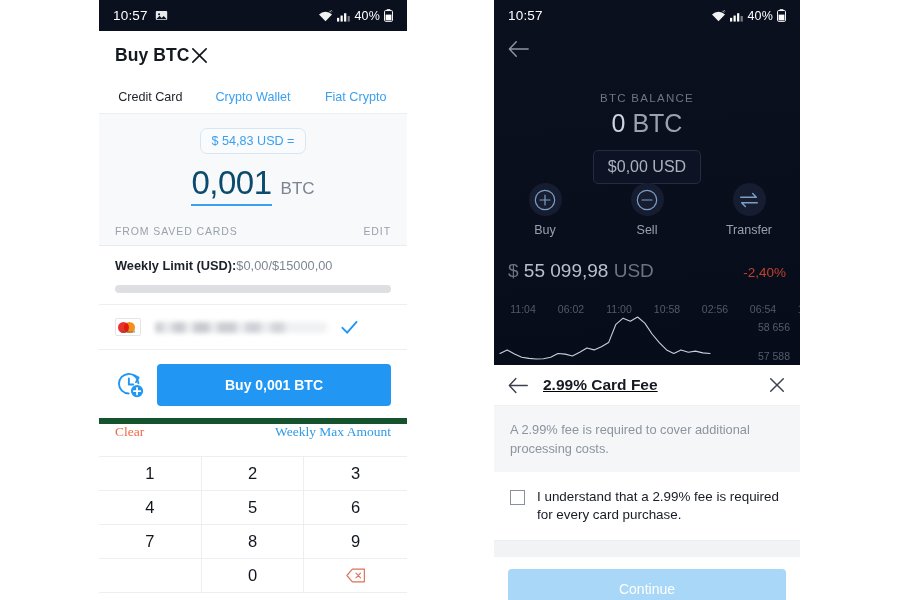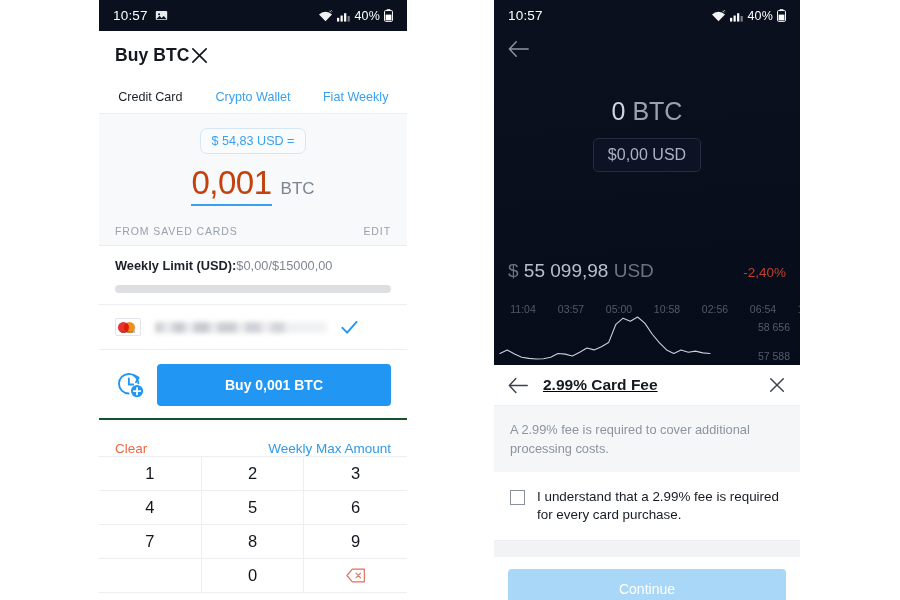--- a/index.html
+++ b/index.html
@@ -48,21 +48,21 @@
   .usd-pill {
     margin:0 auto; width:max-content;
     border:1px solid #d7e6f4; border-radius:7px;
     padding:5px 11px; font-size:12.6px; color:#3aa0ef; background:#f9fbfd;
   }
   .btc-row {
     display:flex; align-items:baseline; justify-content:center;
     margin-top:12px; gap:9px;
   }
   .btc-num {
-    font-size:33px; font-weight:400; color:#c2410c; letter-spacing:-.5px;
+    font-size:33px; font-weight:400; color:#0c4a6e; letter-spacing:-.5px;
     border-bottom:2.5px solid #3aa0ef; padding-bottom:3px; line-height:1.05;
   }
   .btc-unit { font-size:17px; color:#7b8491; }
   .card-meta {
     position:absolute; left:16px; right:16px; bottom:8px;
     display:flex; justify-content:space-between;
     font-size:10.5px; color:#9aa1ab; letter-spacing:.9px;
   }
 
   .limit { padding:12px 16px 0; }
@@ -96,23 +96,23 @@
 
   .buyrow { display:flex; align-items:center; gap:12px; padding:14px 16px 12px; }
   .recur { flex:0 0 auto; line-height:0; cursor:pointer; }
   .buybtn {
     flex:1; height:42px; border-radius:4px; border:none; cursor:pointer;
     background:#2196f3; color:#fff; font-size:14px; font-weight:700;
     font-family:"Liberation Sans", sans-serif;
   }
 
   .actionrow {
-    display:flex; align-items:flex-end; justify-content:space-between;
+    display:flex; align-items:flex-start; justify-content:space-between;
     padding:0 16px; height:39px;
-    border-top:2px solid #14532d; border-bottom:1px solid #eceef1;
+    border-top:6px solid #14532d; border-bottom:1px solid #eceef1;font-family:Liberation Serif, serif;
   }
   .clear { font-size:13.5px; color:#ef6945; cursor:pointer; }
   .wmax  { font-size:13.5px; color:#2f9ae8; cursor:pointer; }
 
   .keypad { display:grid; grid-template-columns:repeat(3,1fr); }
   .key {
     height:34px; display:flex; align-items:center; justify-content:center;
     font-size:16.5px; color:#12161d; cursor:pointer;
     border-right:1px solid #eceef1; border-bottom:1px solid #eceef1;
   }
@@ -229,21 +229,21 @@
       <span class="close-x">
         <svg width="19" height="19" viewBox="0 0 20 20">
             <path d="M3 3l14 14M17 3L3 17" stroke="#12161d" stroke-width="1.7" stroke-linecap="round"></path>
           </svg>
       </span>
     </div>
 
     <div class="tabs">
       <div class="tab active">Credit Card</div>
       <div class="tab">Crypto Wallet</div>
-      <div class="tab">Fiat Weekly</div>
+      <div class="tab">Fiat Crypto</div>
     </div>
 
     <div class="amountcard">
       <div class="usd-pill">$ 54,83 USD =</div>
       <div class="btc-row">
         <span class="btc-num">0,001</span>
         <span class="btc-unit">BTC</span>
       </div>
       <div class="card-meta">
         <span>FROM SAVED CARDS</span>
@@ -346,41 +346,70 @@
         </div>
       </div>
 
       <span class="backarrow">
         <svg width="22" height="18" viewBox="0 0 24 18">
             <path d="M9 1L1.5 9 9 17M1.5 9H22" stroke="#8d95a4" stroke-width="1.6" fill="none" stroke-linecap="round" stroke-linejoin="round"></path>
           </svg>
       </span>
 
       <div class="bal">
+        <div class="bal-label">BTC BALANCE</div>
         <div class="bal-amt">
           <b>0</b>
           <span>BTC</span>
         </div>
         <div class="bal-usd">$0,00 USD</div>
       </div>
 
+      <div class="acts">
+        <div class="act">
+          <div class="act-circ">
+            <svg width="24" height="24" viewBox="0 0 26 26">
+                <circle cx="13" cy="13" r="10.5" fill="none" stroke="#7e9ec4" stroke-width="1.3"></circle>
+                <path d="M13 7.6v10.8M7.6 13h10.8" stroke="#7e9ec4" stroke-width="1.3" stroke-linecap="round"></path>
+              </svg>
+          </div>
+          <div class="act-lbl">Buy</div>
+        </div>
+        <div class="act">
+          <div class="act-circ">
+            <svg width="24" height="24" viewBox="0 0 26 26">
+                <circle cx="13" cy="13" r="10.5" fill="none" stroke="#7e9ec4" stroke-width="1.3"></circle>
+                <path d="M7.6 13h10.8" stroke="#7e9ec4" stroke-width="1.3" stroke-linecap="round"></path>
+              </svg>
+          </div>
+          <div class="act-lbl">Sell</div>
+        </div>
+        <div class="act">
+          <div class="act-circ">
+            <svg width="22" height="20" viewBox="0 0 24 20">
+                <path d="M3 7h17l-4-4M21 13H4l4 4" stroke="#7e9ec4" stroke-width="1.6" fill="none" stroke-linecap="round" stroke-linejoin="round"></path>
+              </svg>
+          </div>
+          <div class="act-lbl">Transfer</div>
+        </div>
+      </div>
 
       <div class="priceline">
         <div class="price">
           <span class="dim">$</span>
           <span>55 099,98</span>
           <span class="dim">USD</span>
         </div>
         <div class="pct">-2,40%</div>
       </div>
 
       <div class="ticks" id="xticks">
           <span>11:04</span>
-          <span>03:57</span>
-          <span>05:00</span>
+          <span>06:02</span>
+          <span>11:00</span>
           <span>10:58</span>
           <span>02:56</span>
           <span>06:54</span>
           <span>10:52</span>
         </div>
 
       <div style="position:absolute;right:10px;top:321px;text-align:right">
         <div class="ylab">58 656</div>
         <div class="ylab b">57 588</div>
       </div>

